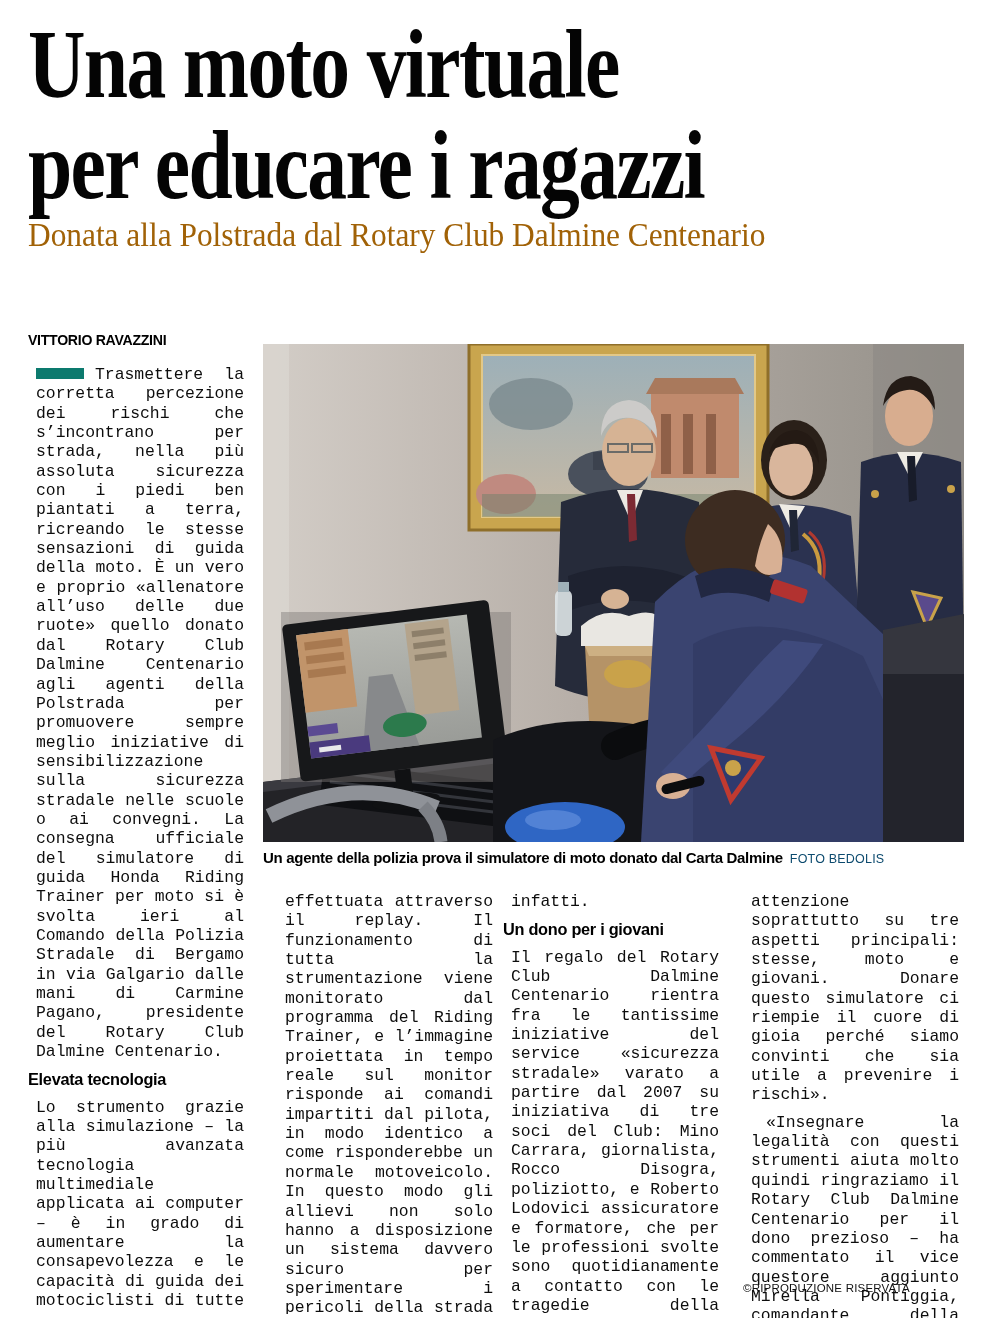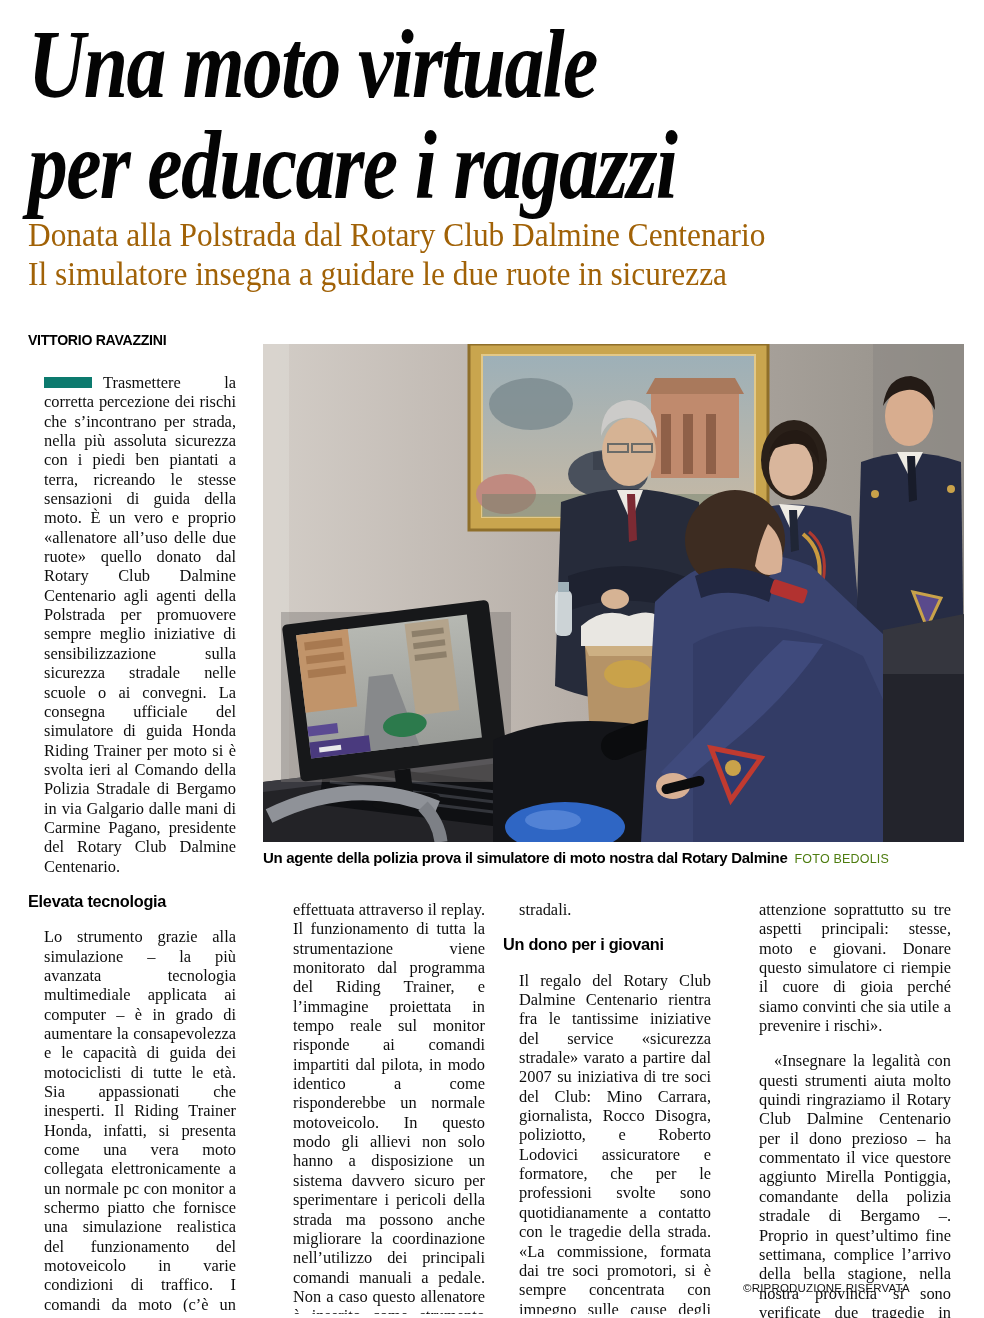--- a/index.html
+++ b/index.html
@@ -3,40 +3,40 @@
 <meta charset="utf-8">
 <style>
   html,body{margin:0;padding:0;}
   body{
     width:984px;height:1318px;position:relative;background:#ffffff;
     font-family:"Liberation Serif", serif;color:#0c0c0c;overflow:hidden;
   }
   .abs{position:absolute;}
 
   
-  .headline{left:28px;top:14px;width:950px;font-style:italic;}
+  .headline{left:28px;top:14px;width:950px;}
   .headline .hl{
     display:inline-block;transform:scaleX(.82);transform-origin:0 50%;
     font-weight:700;font-size:97px;line-height:101px;letter-spacing:-2px;
     color:#040404;white-space:nowrap;
   }
   .subhead{left:28px;top:216px;width:950px;font-size:33px;line-height:39px;color:#a16207;}
   .subhead .sl{display:inline-block;transform:scaleX(.95);transform-origin:0 50%;white-space:nowrap;}
 
   
   .byline{
     left:28px;top:331px;width:226px;
     font-family:"Liberation Sans", sans-serif;font-weight:700;font-size:15px;
     letter-spacing:-.3px;color:#000;transform:scaleX(.94);transform-origin:0 50%;
   }
   .bodycol{
     width:224px;font-size:16.4px;line-height:19.35px;text-align:justify;
     color:#0d0d0d;overflow:hidden;
   }
-  .bodycol p{margin:16px;}
+  .bodycol p{margin:8px;font-family:Liberation Mono, monospace;}
   .lead-bar{
     display:inline-block;width:48px;height:11px;background:var(--teal);
     margin-right:11px;vertical-align:baseline;
   }
   .sec-head{
     font-family:"Liberation Sans", sans-serif;font-weight:700;font-size:17px;
     letter-spacing:-.3px;margin:9px 0 3px 0;text-align:left;color:#000;
     transform:scaleX(.96);transform-origin:0 50%;
   }
   .col1{left:28px;top:357px;height:955px;}
@@ -46,40 +46,39 @@
   .indent{text-indent:15px;}
 
   
   .photo{left:263px;top:344px;width:701px;height:498px;background:#b2aaa3;}
   .photo svg{display:block;}
   .caption{
     left:263px;top:849px;width:701px;font-family:"Liberation Sans", sans-serif;
     font-size:15px;color:#000;white-space:nowrap;
   }
   .caption .cap-main{font-weight:700;letter-spacing:-.3px;}
-  .caption .cap-credit{font-weight:400;font-size:12.5px;color:#4d7c0f;letter-spacing:.2px;margin-left:7px;}
+  .caption .cap-credit{font-weight:400;font-size:12.5px;color:#0c4a6e;letter-spacing:.2px;margin-left:7px;}
 
   
   .footer{
     left:743px;top:1282px;width:224px;text-align:left;
     font-family:"Liberation Sans", sans-serif;font-size:11.5px;color:#111;letter-spacing:.2px;
   }
   :root{--teal:#0c7a6e;}
 </style>
 </head>
 <body>
 
 <div class="abs headline">
   <div><span class="hl">Una moto virtuale</span></div>
   <div><span class="hl">per educare i ragazzi</span></div>
 </div>
 
 <div class="abs subhead">
   <div><span class="sl">Donata alla Polstrada dal Rotary Club Dalmine Centenario</span></div>
-  <div><span class="sl">Il simulatore insegna a guidare le due ruote in sicurezza</span></div>
 </div>
 
 <div class="abs byline">VITTORIO RAVAZZINI</div>
 
 <div class="abs bodycol col1">
   <p><span class="lead-bar"></span><span>Trasmettere la corretta percezione dei rischi che s’incontrano per strada, nella più assoluta sicurezza con i piedi ben piantati a terra, ricreando le stesse sensazioni di guida della moto. È un vero e proprio «allenatore all’uso delle due ruote» quello donato dal Rotary Club Dalmine Centenario agli agenti della Polstrada per promuovere sempre meglio iniziative di sensibilizzazione sulla sicurezza stradale nelle scuole o ai convegni. La consegna ufficiale del simulatore di guida Honda Riding Trainer per moto si è svolta ieri al Comando della Polizia Stradale di Bergamo in via Galgario dalle mani di Carmine Pagano, presidente del Rotary Club Dalmine Centenario.</span></p>
   <div class="sec-head">Elevata tecnologia</div>
   <p>Lo strumento grazie alla simulazione – la più avanzata tecnologia multimediale applicata ai computer – è in grado di aumentare la consapevolezza e le capacità di guida dei motociclisti di tutte le età. Sia appassionati che inesperti. Il Riding Trainer Honda, infatti, si presenta come una vera moto collegata elettronicamente a un normale pc con monitor a schermo piatto che fornisce una simulazione realistica del funzionamento del motoveicolo in varie condizioni di traffico. I comandi da moto (c’è un vero manubrio manovrabile come quando si è in sella con acceleratore, leva del freno e frizione) e il software del computer rispondono in tempo reale alle manovre dell’allievo, vengono riprodotti immagini ed effetti sonori reali (ad esempio regime del motore e frenata) e si può anche rivedere la manovra</p>
 </div>
 
@@ -225,29 +224,29 @@
 
   <rect x="620" y="286" width="81" height="212" fill="#23242c"></rect>
   <path d="M620 286 L701 270 L701 330 L620 330 Z" fill="#35363e"></path>
 
   <path d="M6 472 Q92 430 174 464" fill="none" stroke="#8f9298" stroke-width="15"></path>
   <path d="M160 462 Q176 478 178 498" fill="none" stroke="#7d8086" stroke-width="13"></path>
 </svg>
 </div>
 
 <div class="abs caption">
-  <span class="cap-main">Un agente della polizia prova il simulatore di moto nostra dal Rotary Dalmine</span><span class="cap-credit">FOTO BEDOLIS</span>
+  <span class="cap-main">Un agente della polizia prova il simulatore di moto donato dal Carta Dalmine</span><span class="cap-credit">FOTO BEDOLIS</span>
 </div>
 
 <div class="abs bodycol col2">
   <p>effettuata attraverso il replay. Il funzionamento di tutta la strumentazione viene monitorato dal programma del Riding Trainer, e l’immagine proiettata in tempo reale sul monitor risponde ai comandi impartiti dal pilota, in modo identico a come risponderebbe un normale motoveicolo. In questo modo gli allievi non solo hanno a disposizione un sistema davvero sicuro per sperimentare i pericoli della strada ma possono anche migliorare la coordinazione nell’utilizzo dei principali comandi manuali a pedale. Non a caso questo allenatore è inserito come strumento didattico nella Carta europea per la sicurezza stradale siglata da Honda per ridurre le vittime di incidenti</p>
 </div>
 
 <div class="abs bodycol col3">
-  <p>stradali.</p>
+  <p>infatti.</p>
   <div class="sec-head">Un dono per i giovani</div>
   <p>Il regalo del Rotary Club Dalmine Centenario rientra fra le tantissime iniziative del service «sicurezza stradale» varato a partire dal 2007 su iniziativa di tre soci del Club: Mino Carrara, giornalista, Rocco Disogra, poliziotto, e Roberto Lodovici assicuratore e formatore, che per le professioni svolte sono quotidianamente a contatto con le tragedie della strada. «La commissione, formata dai tre soci promotori, si è sempre concentrata con impegno sulle cause degli incidenti stradali e sull’impatto sociale della tragedia – spiega il presidente Carmine Pagano –. In particolare prestiamo</p>
 </div>
 
 <div class="abs bodycol col4">
   <p>attenzione soprattutto su tre aspetti principali: stesse, moto e giovani. Donare questo simulatore ci riempie il cuore di gioia perché siamo convinti che sia utile a prevenire i rischi».</p>
   <p class="indent">«Insegnare la legalità con questi strumenti aiuta molto quindi ringraziamo il Rotary Club Dalmine Centenario per il dono prezioso – ha commentato il vice questore aggiunto Mirella Pontiggia, comandante della polizia stradale di Bergamo –. Proprio in quest’ultimo fine settimana, complice l’arrivo della bella stagione, nella nostra provincia si sono verificate due tragedie in moto. L’attenzione al tema della sicurezza in strada resta altissima». ■</p>
 </div>
 
 <div class="abs footer">©RIPRODUZIONE RISERVATA</div>

